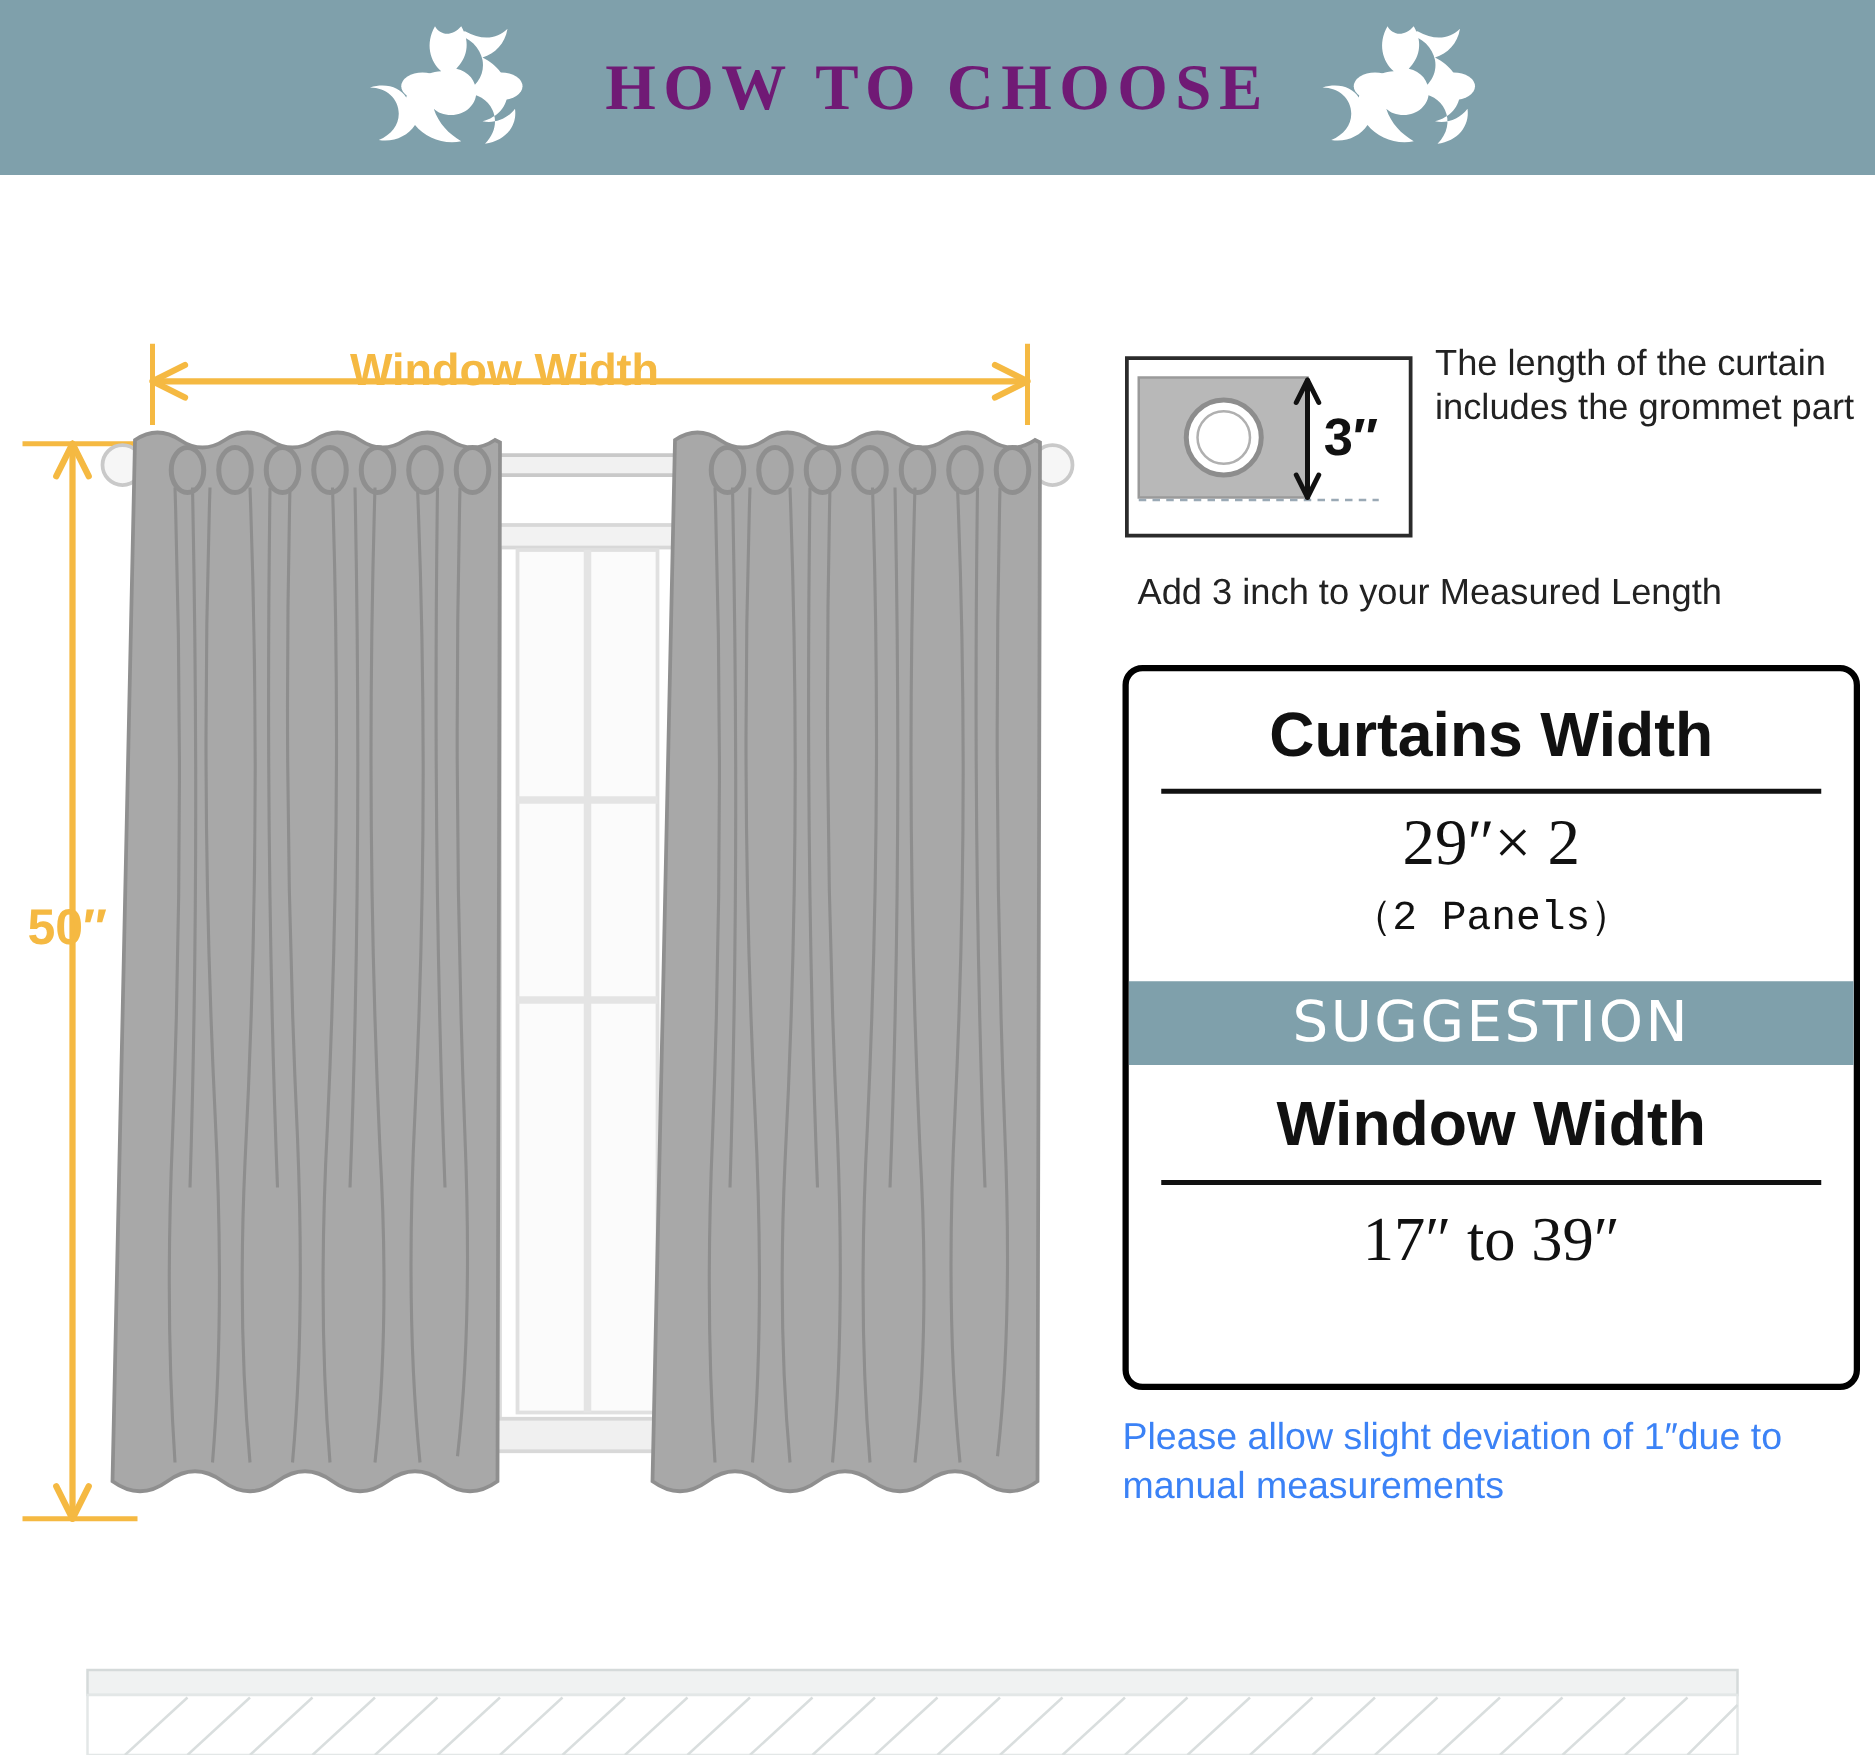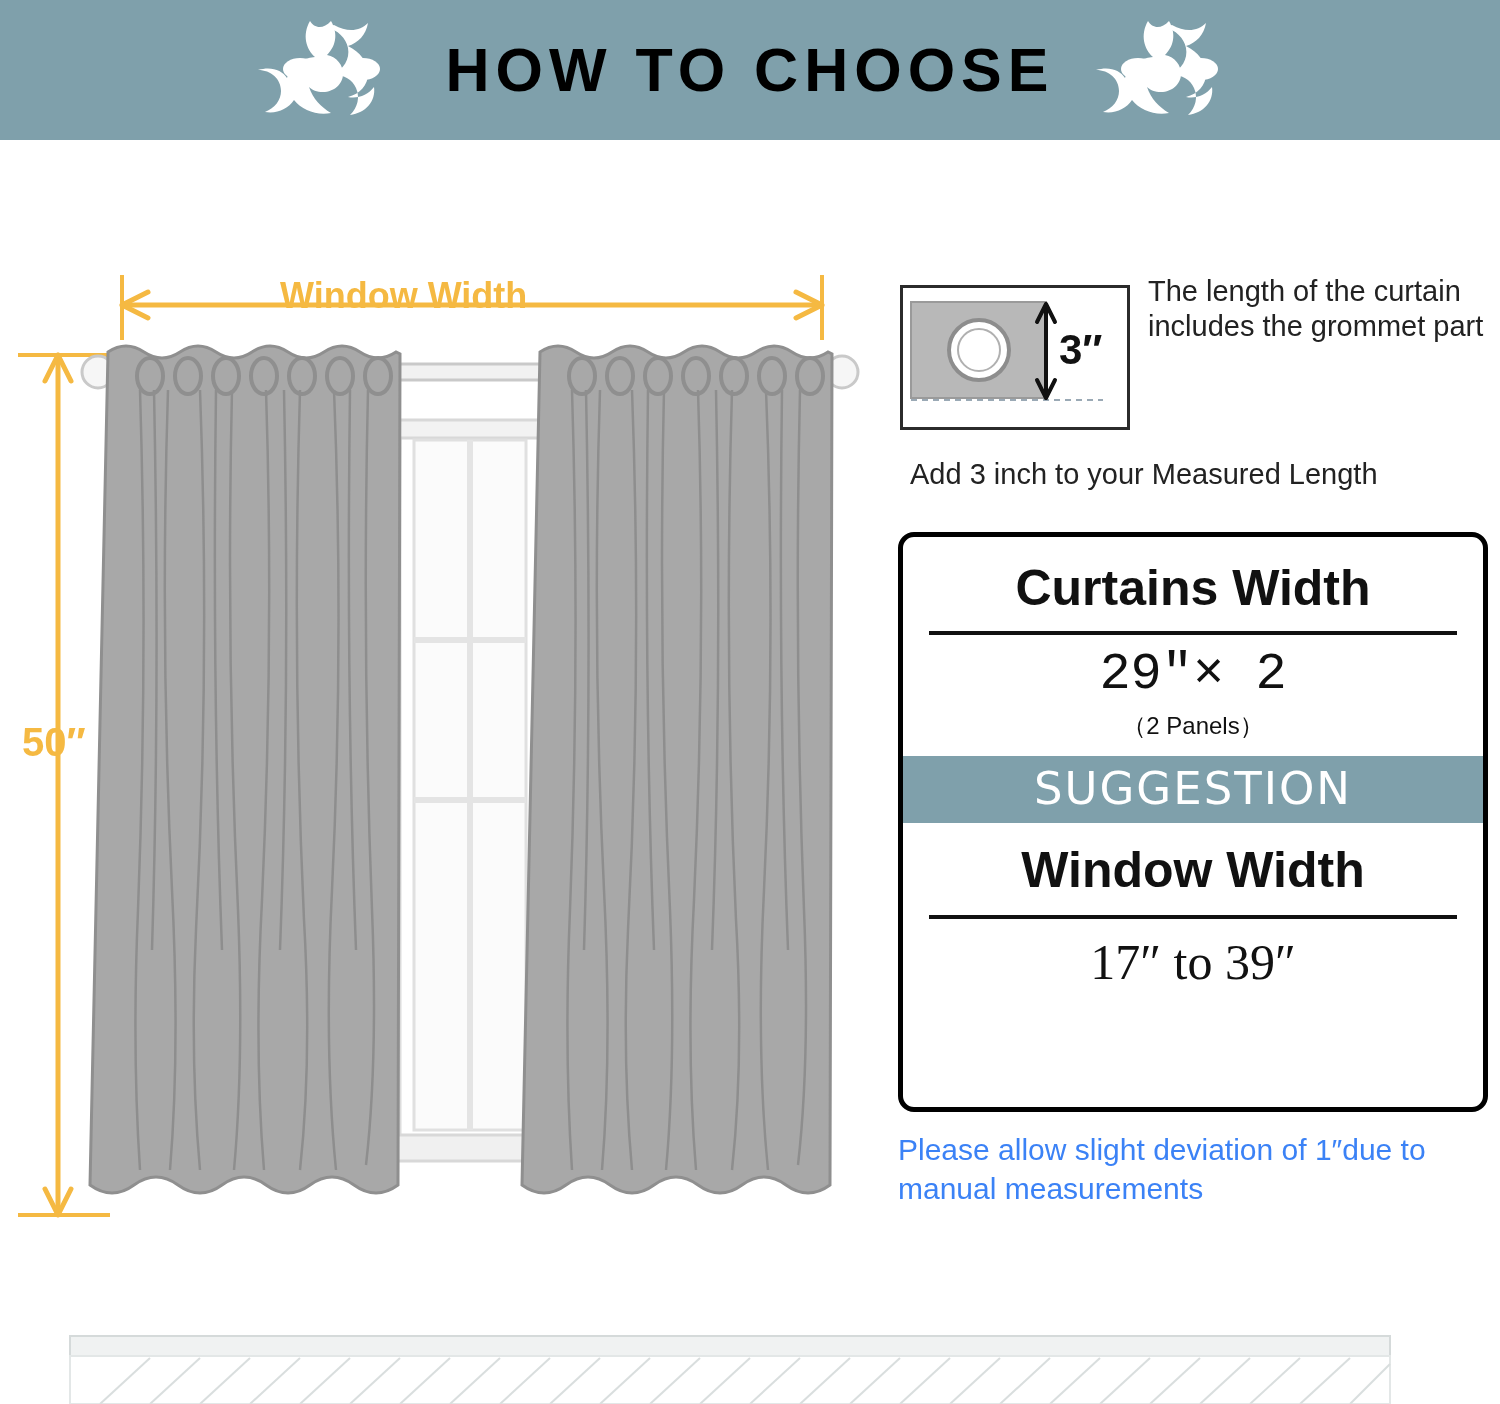--- a/index.html
+++ b/index.html
@@ -21,25 +21,25 @@
     left: 0; top: 0;
     width: 1500px;
     height: 140px;
     background: #7fa0ab;
     display: flex;
     align-items: center;
     justify-content: center;
     gap: 40px;
   }
   .header-title {
-    color: #000000;
-    font-size: 61px;
+    color: #701a75;
+    font-size: 52px;
     font-weight: bold;
     letter-spacing: 6px;
-    font-family: Liberation Sans, sans-serif;
+    font-family: Liberation Serif, serif;
     white-space: nowrap;
   }
   .fleur {
     width: 150px;
     height: 110px;
     flex: none;
   }
 
   
   .illustration {
@@ -133,26 +133,26 @@
     font-family: "Liberation Sans", sans-serif;
   }
   .spec-divider {
     height: 4px;
     background: #111111;
     margin: 0 26px;
   }
   .spec-value {
     padding: 10px 0 6px;
     font-size: 52px;
+    font-family: Liberation Serif, serif;
+  }
+  .spec-sub {
+    font-size: 33px;
+    padding-bottom: 30px;
     font-family: Liberation Mono, monospace;
-  }
-  .spec-sub {
-    font-size: 24px;
-    padding-bottom: 14px;
-    font-family: Liberation Sans, sans-serif;
   }
   .spec-banner {
     background: #7fa0ab;
     color: #ffffff;
     font-size: 45px;
     font-weight: normal;
     letter-spacing: 2px;
     padding: 6px 0 8px;
     font-family: "DejaVu Sans", sans-serif;
   }

